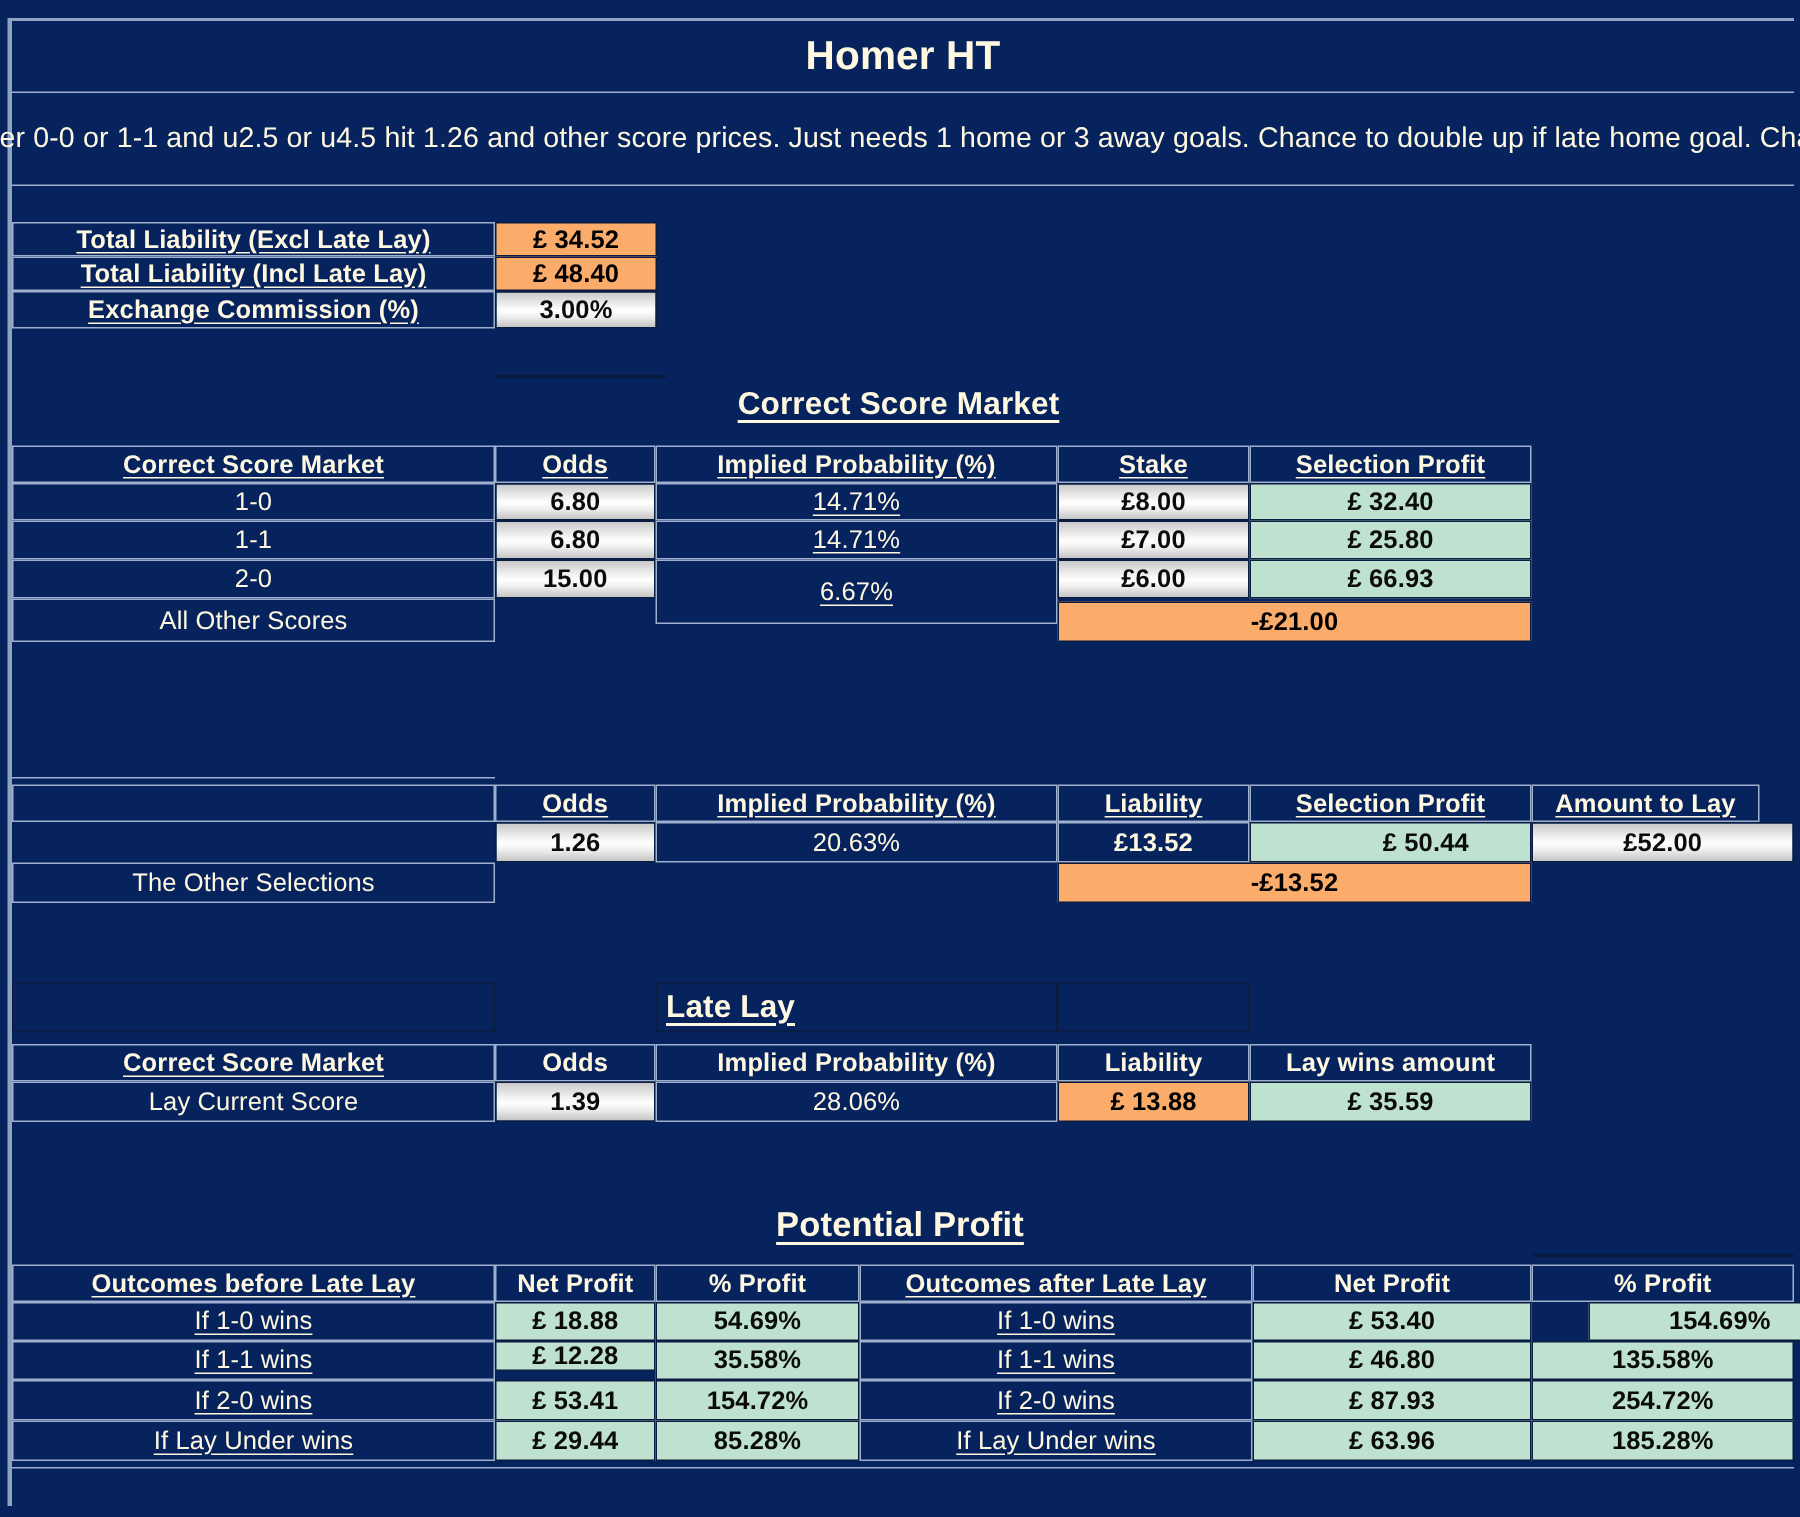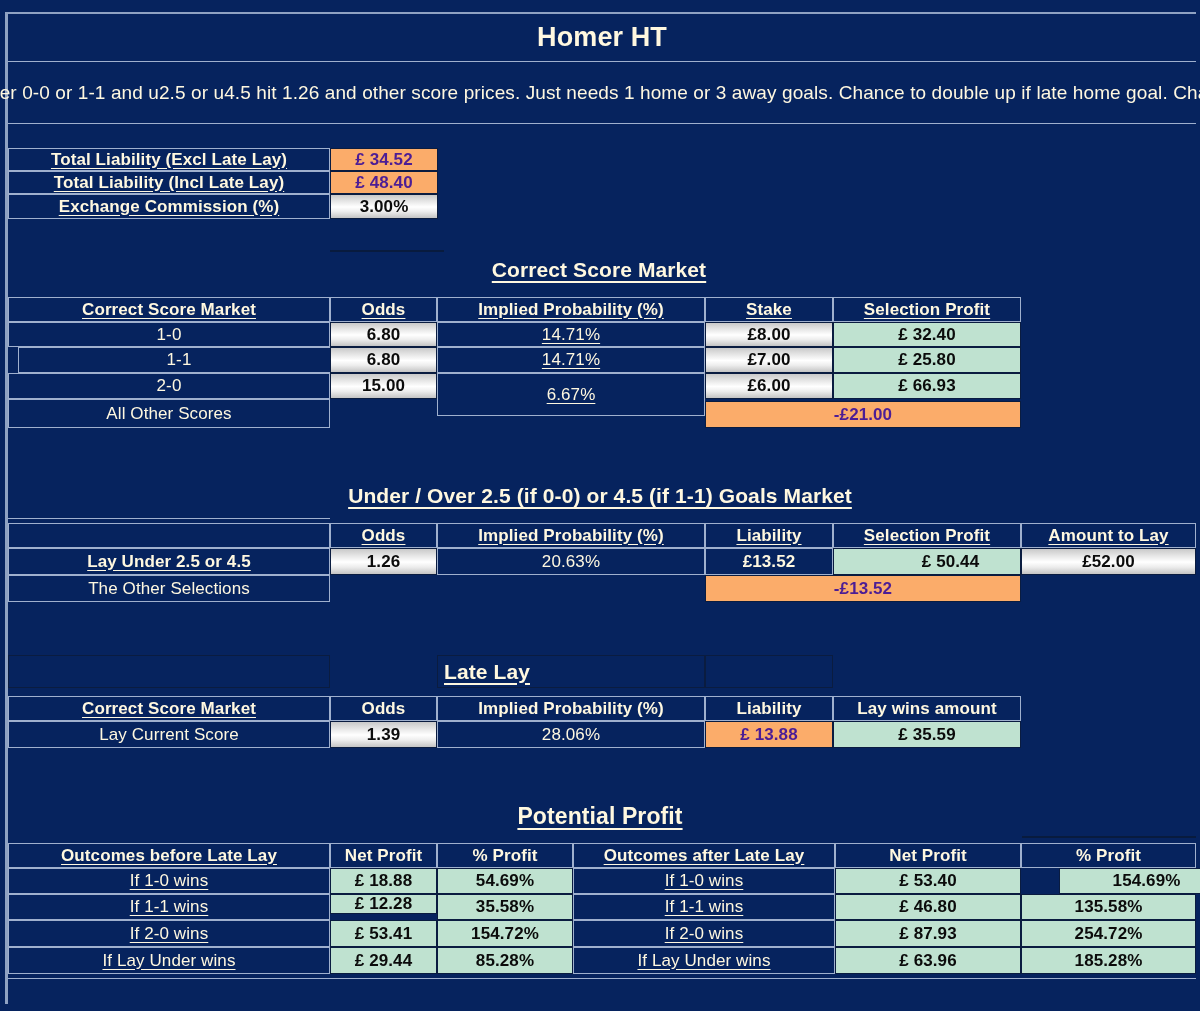--- a/index.html
+++ b/index.html
@@ -11,21 +11,21 @@
     overflow:hidden;
   }
   .sheet{position:relative;width:1200px;height:1011px;box-sizing:border-box;}
 
   
   .c{position:absolute;box-sizing:border-box;display:flex;align-items:center;justify-content:center;
      font-size:17px;font-weight:bold;white-space:nowrap;letter-spacing:.1px;}
 
   
   .navy{background:#06235E;color:#FFF8E0;}
-  .orange{background:#FBAC6A;color:#4c1d95;}
+  .orange{background:#FBAC6A;color:#000000;}
   .green{background:#BFE2D0;color:#0B0B0B;}
   .grey{background:linear-gradient(to bottom,#C9C9C9 0%,#E9E9E9 30%,#FFFFFF 52%,#EDEDED 72%,#C4C4C4 100%);color:#0B0B0B;}
   .bb{border-bottom:1px solid #9FB0CE;}
   .box{border:1px solid #9FB0CE;}
   .boxd{border:1px solid #0A1C40;}
 
   .u{text-decoration:underline;text-underline-offset:3px;}
   .nb{font-weight:normal;}
 
   
@@ -107,21 +107,21 @@
   <div class="c navy box" style="left:437px;top:322px;width:268px;height:25px;">
     <span class="u nb">14.71%</span>
   </div>
   <div class="c grey boxd" style="left:705px;top:322px;width:128px;height:25px;">
     <span>£8.00</span>
   </div>
   <div class="c green boxd" style="left:833px;top:322px;width:188px;height:25px;">
     <span>£ 32.40</span>
   </div>
 
-  <div class="c navy box" style="left:18px;top:347px;width:322px;height:26px;">
+  <div class="c navy box" style="left:8px;top:347px;width:322px;height:26px;">
     <span class="nb">1-1</span>
   </div>
   <div class="c grey boxd" style="left:330px;top:347px;width:107px;height:26px;">
     <span>6.80</span>
   </div>
   <div class="c navy box" style="left:437px;top:347px;width:268px;height:26px;">
     <span class="u nb">14.71%</span>
   </div>
   <div class="c grey boxd" style="left:705px;top:347px;width:128px;height:26px;">
     <span>£7.00</span>
@@ -146,45 +146,39 @@
     <span>£ 66.93</span>
   </div>
 
   <div class="c navy box" style="left:8px;top:399px;width:322px;height:29px;">
     <span class="nb">All Other Scores</span>
   </div>
   <div class="c orange boxd" style="left:705px;top:401px;width:316px;height:27px;">
     <span>-£21.00</span>
   </div>
 
-  <div class="c navy" style="left:320px;top:482px;width:560px;height:28px;">
-    <span class="sechead">Under / Over 2.5 (if 0-0) or 4.5 (if 1-1) Goals Market</span>
-  </div>
   <div class="rule" style="left:8px;top:518px;width:322px;height:1px;background:#9FB0CE;"></div>
 
   <div class="c navy box" style="left:8px;top:523px;width:322px;height:25px;"></div>
   <div class="c navy box" style="left:330px;top:523px;width:107px;height:25px;">
     <span class="u">Odds</span>
   </div>
   <div class="c navy box" style="left:437px;top:523px;width:268px;height:25px;">
     <span class="u">Implied Probability (%)</span>
   </div>
   <div class="c navy box" style="left:705px;top:523px;width:128px;height:25px;">
     <span class="u">Liability</span>
   </div>
   <div class="c navy box" style="left:833px;top:523px;width:188px;height:25px;">
     <span class="u">Selection Profit</span>
   </div>
-  <div class="c navy box" style="left:1021px;top:523px;width:175px;height:25px;">
+  <div class="c navy box" style="left:1021px;top:523px;width:152px;height:25px;">
     <span class="u">Amount to Lay</span>
   </div>
 
-  <div class="c navy box" style="left:8px;top:548px;width:322px;height:27px;">
-    <span class="u">Lay Under 2.5 or 4.5</span>
-  </div>
   <div class="c grey boxd" style="left:330px;top:548px;width:107px;height:27px;">
     <span>1.26</span>
   </div>
   <div class="c navy box" style="left:437px;top:548px;width:268px;height:27px;">
     <span class="nb">20.63%</span>
   </div>
   <div class="c navy box" style="left:705px;top:548px;width:128px;height:27px;">
     <span>£13.52</span>
   </div>
   <div class="c green boxd" style="left:833px;top:548px;width:188px;height:27px;padding-left:47px;">

